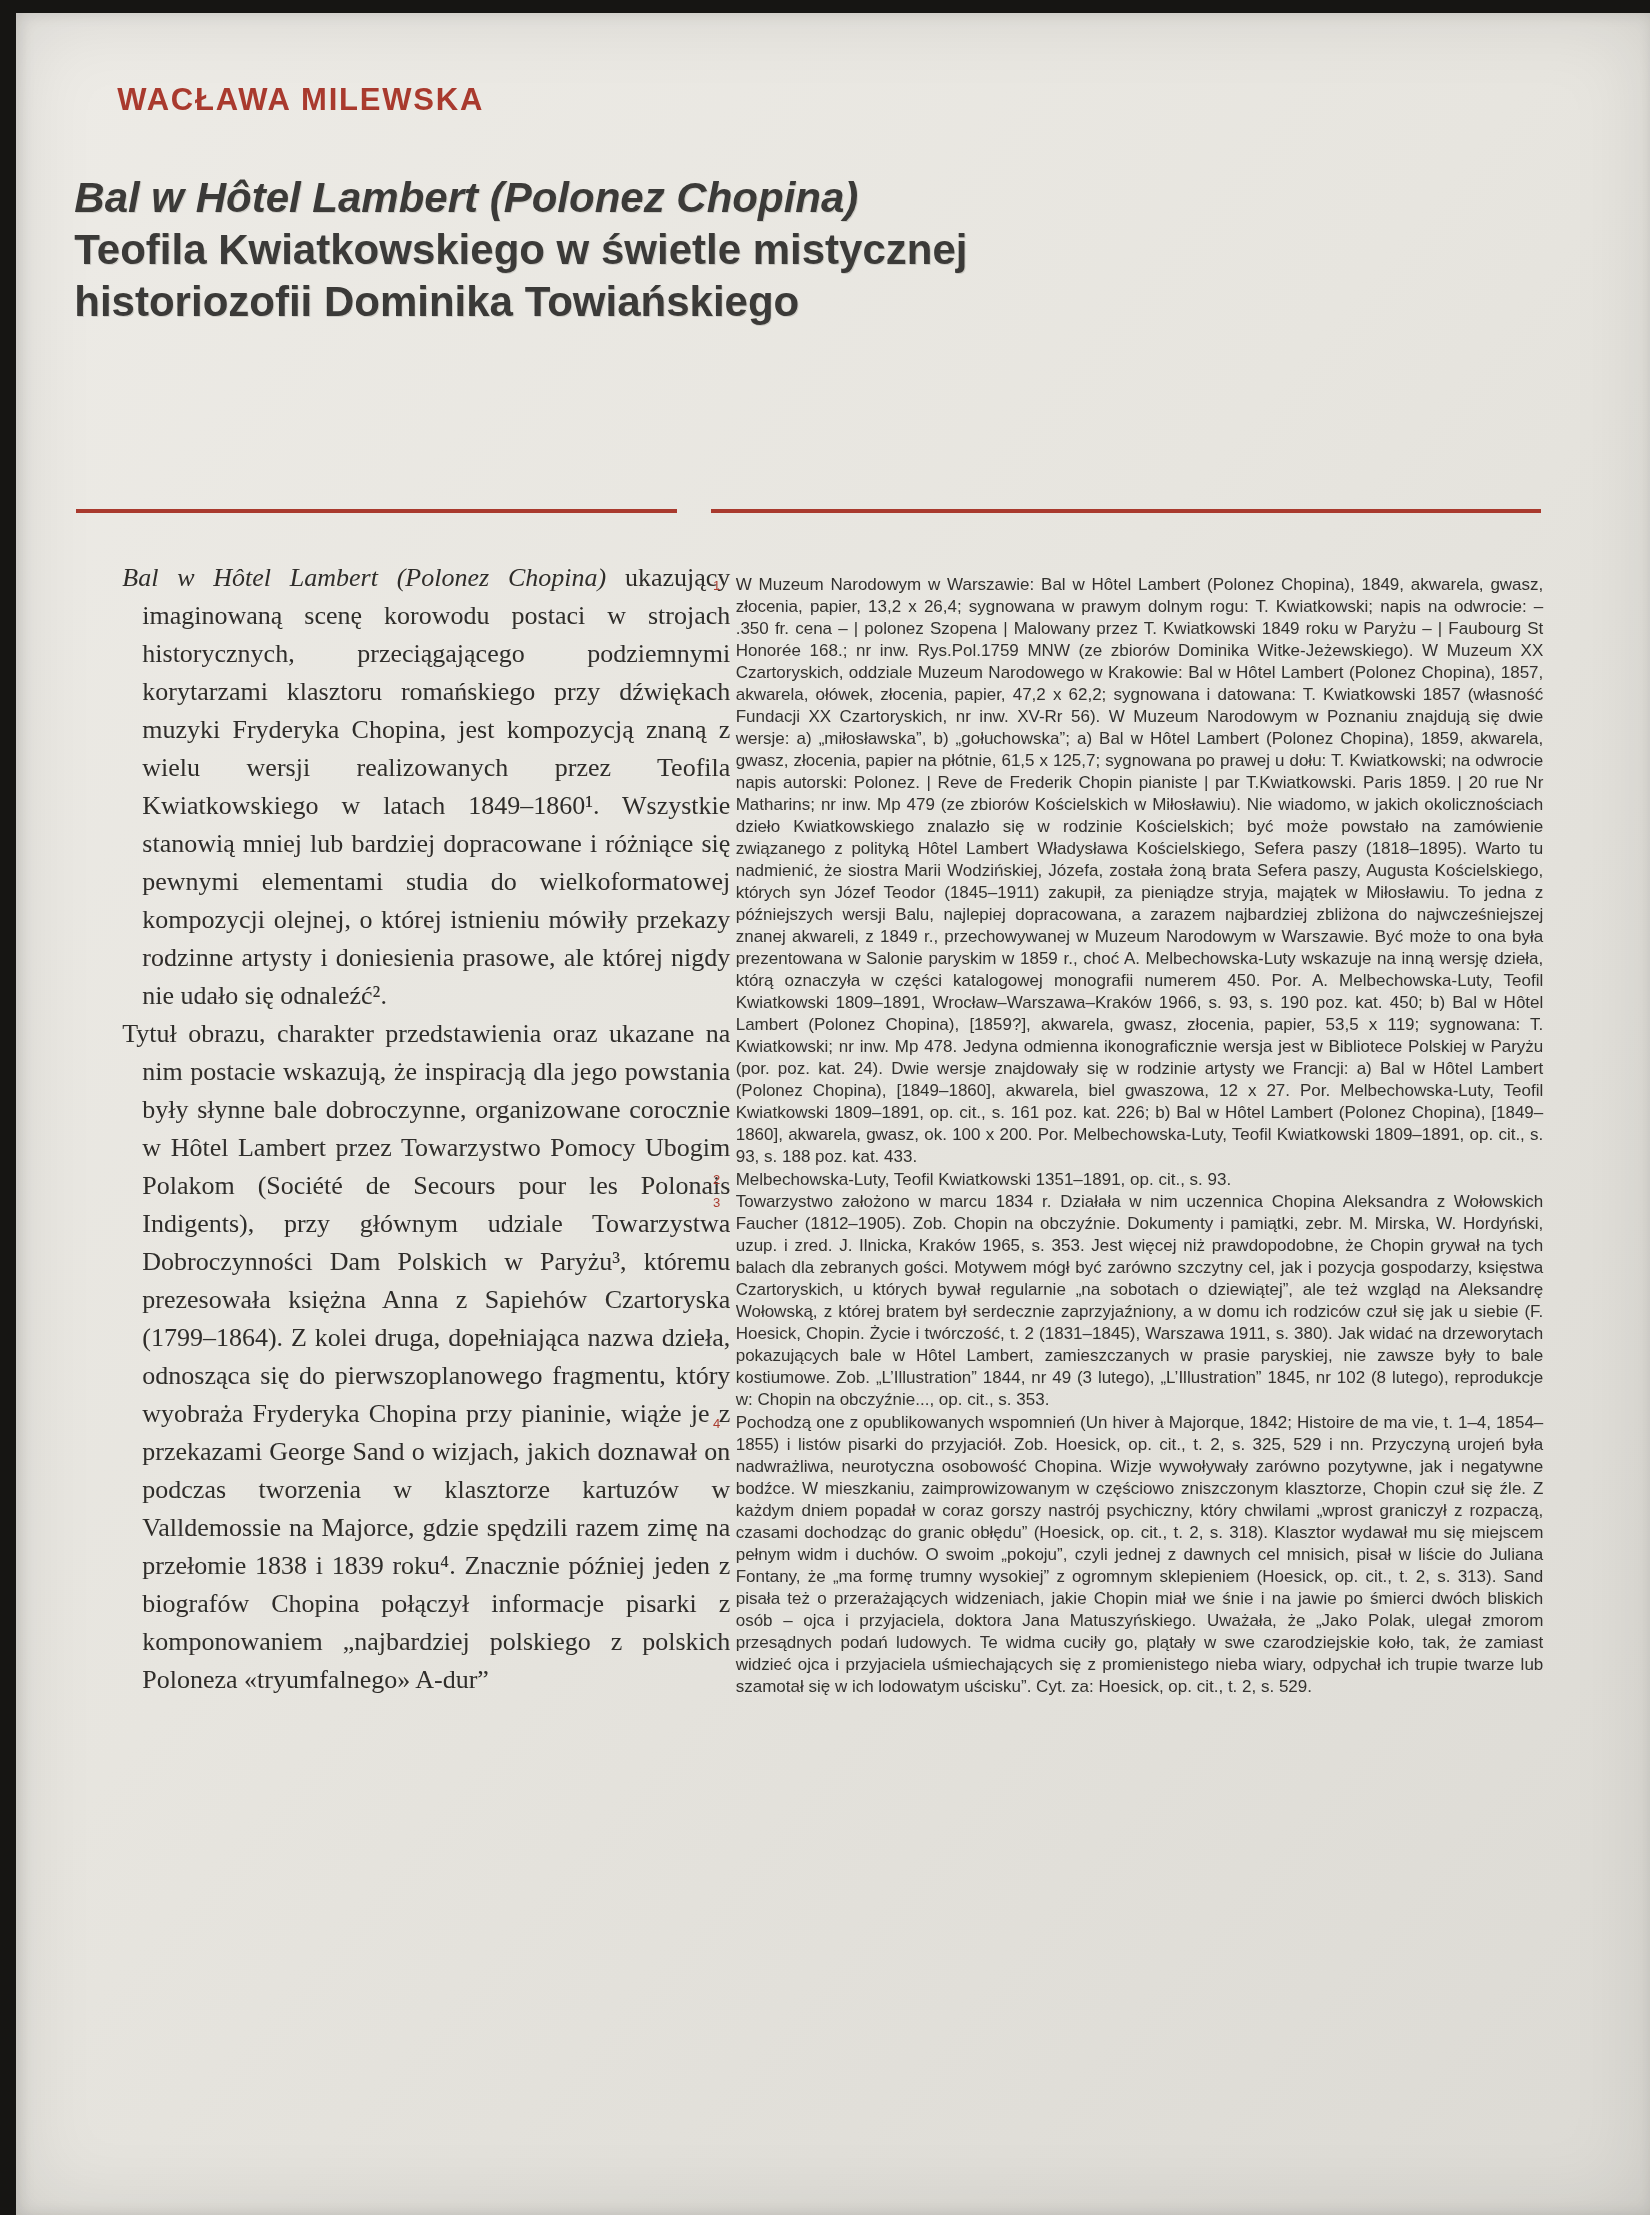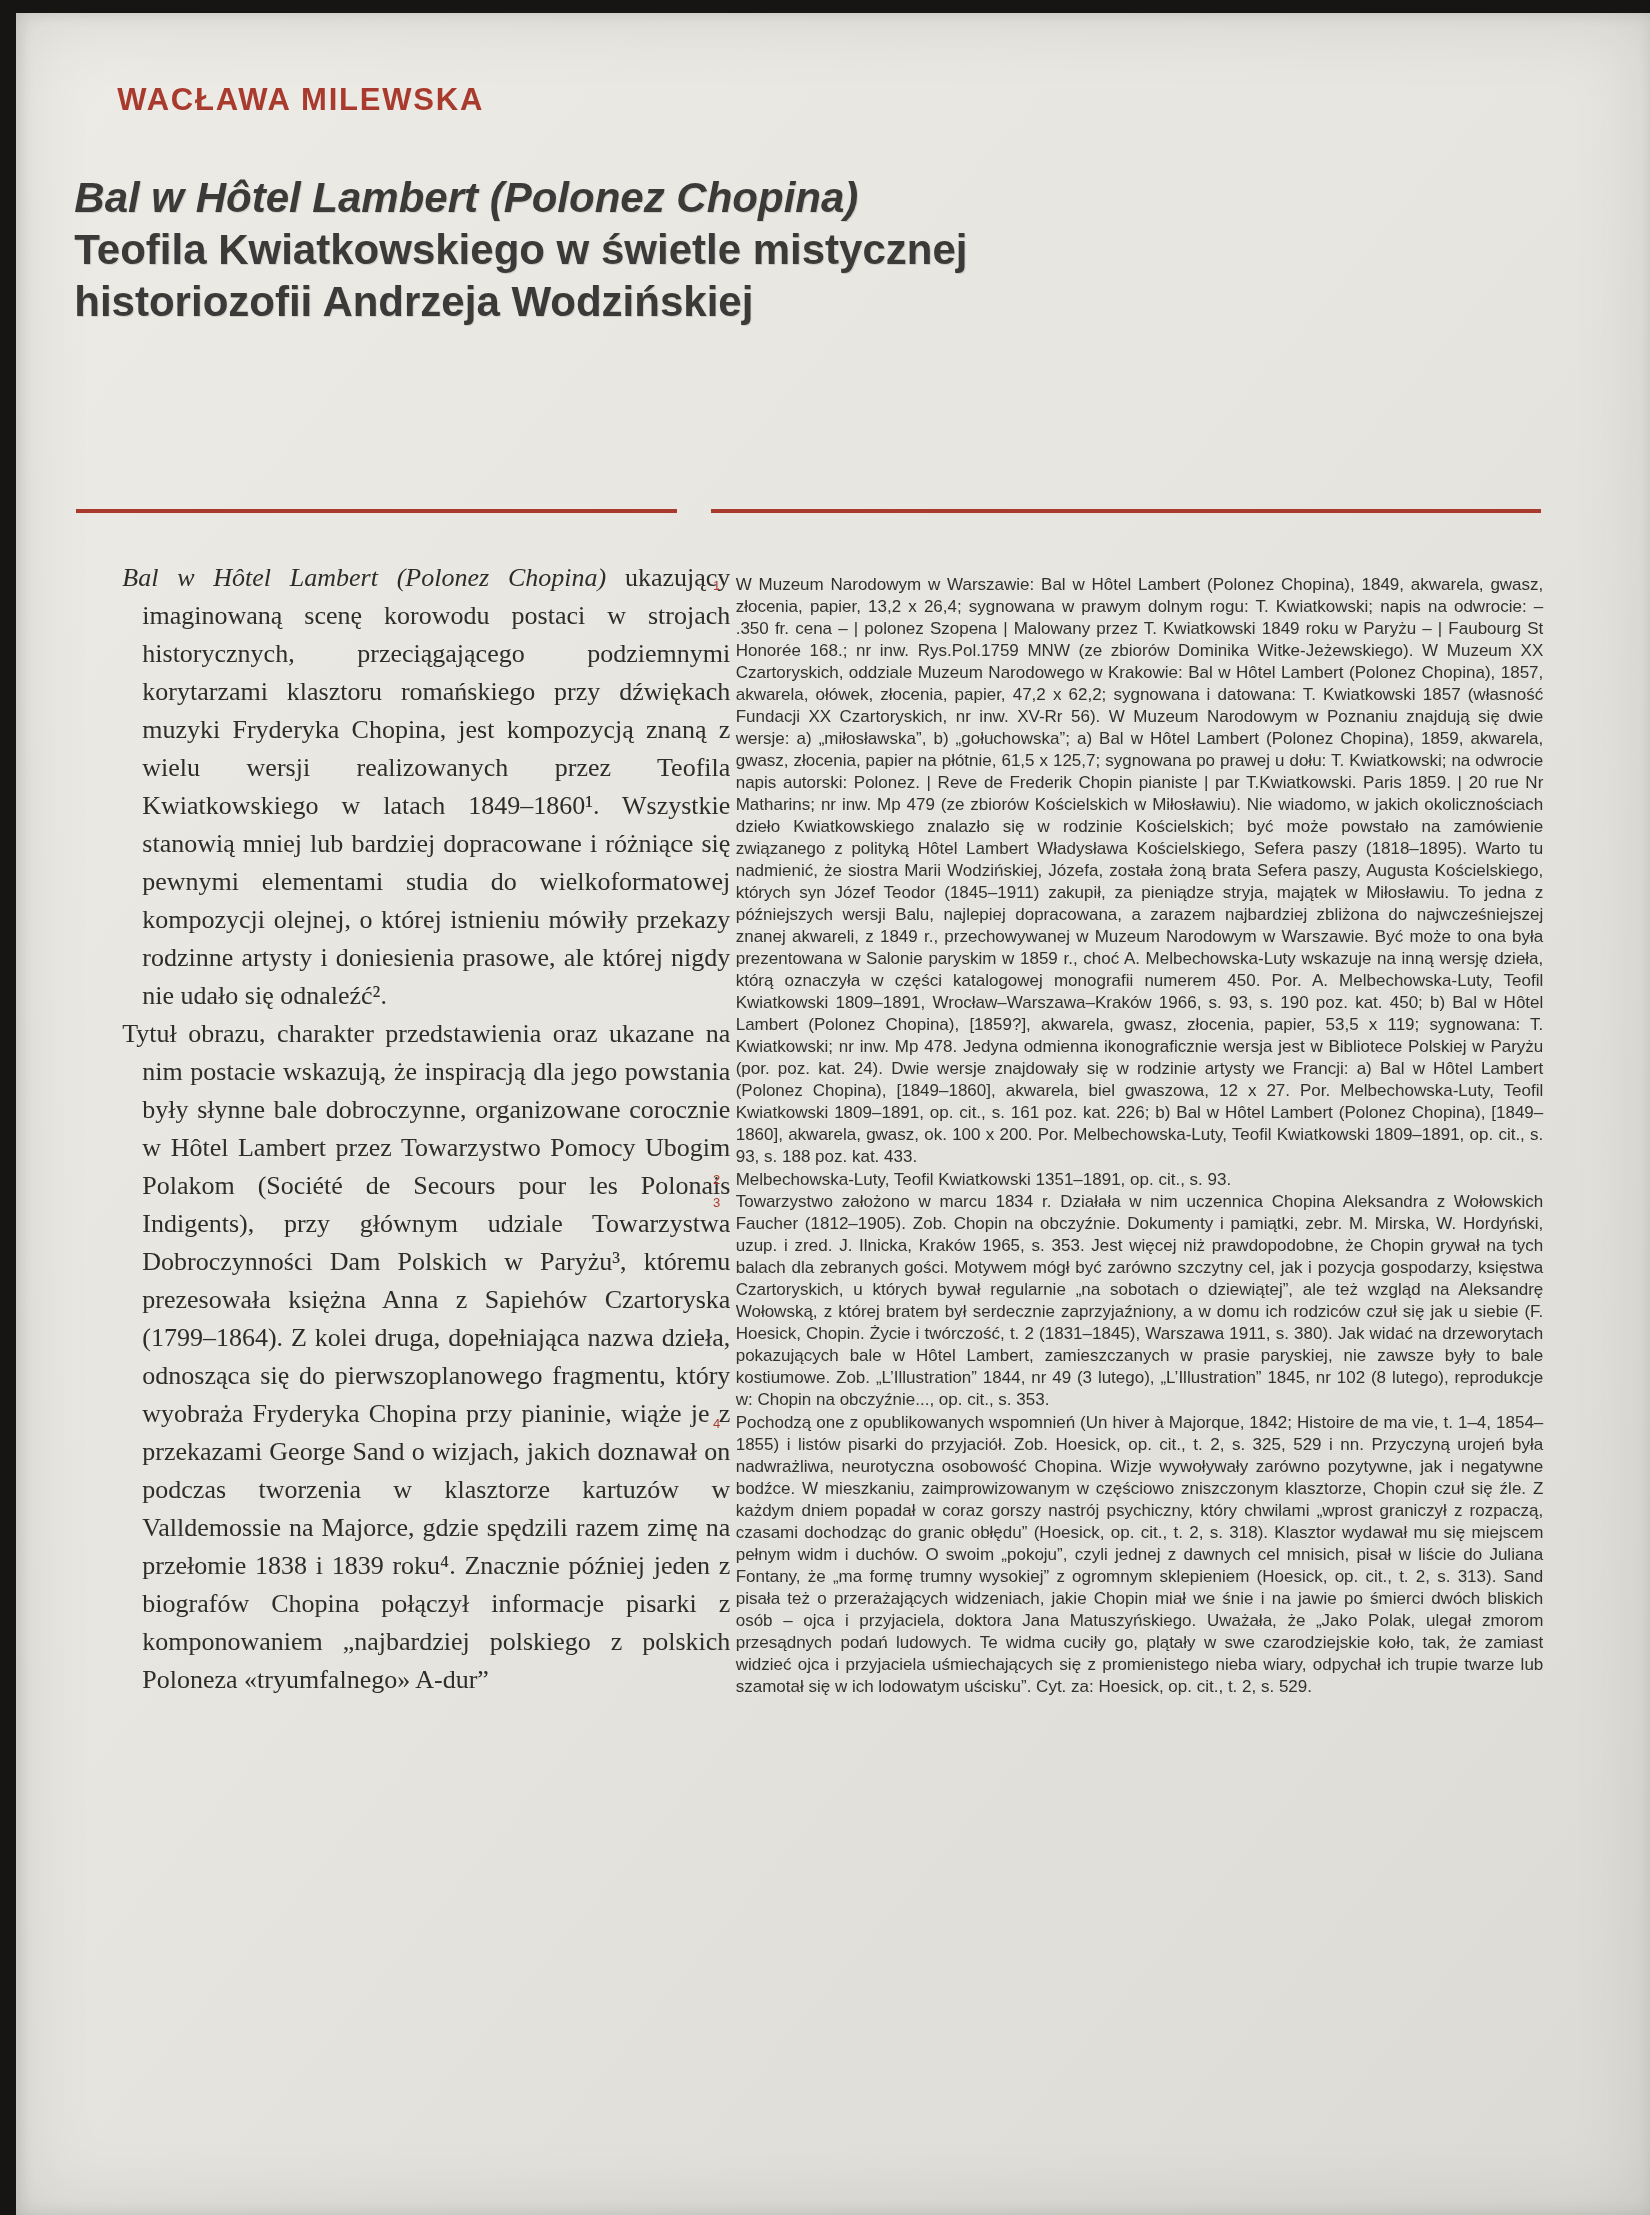--- a/index.html
+++ b/index.html
@@ -100,21 +100,21 @@
 </head>
 <body>
 
 <div class="page">
 
   <div class="author">WACŁAWA MILEWSKA</div>
 
   <h1 class="title">
     <span class="t1">Bal w Hôtel Lambert (Polonez Chopina)</span><br>
     <span class="t2">Teofila Kwiatkowskiego w świetle mistycznej</span><br>
-    <span class="t3">historiozofii Andrzeja Wodzińskiej</span>
+    <span class="t3">historiozofii Dominika Towiańskiego</span>
   </h1>
 
   <div class="rule rule-left"></div>
   <div class="rule rule-right"></div>
 
   <div class="col-main">
     <p><span class="lead-italic">Bal w Hôtel Lambert (Polonez Chopina)</span><span> ukazujący imaginowaną scenę korowodu postaci w strojach historycznych, przeciągającego podziemnymi korytarzami klasztoru romańskiego przy dźwiękach muzyki Fryderyka Chopina, jest kompozycją znaną z wielu wersji realizowanych przez Teofila Kwiatkowskiego w latach 1849–1860¹. Wszystkie stanowią mniej lub bardziej dopracowane i różniące się pewnymi elementami studia do wielkoformatowej kompozycji olejnej, o której istnieniu mówiły przekazy rodzinne artysty i doniesienia prasowe, ale której nigdy nie udało się odnaleźć².</span></p>
     <p>Tytuł obrazu, charakter przedstawienia oraz ukazane na nim postacie wskazują, że inspiracją dla jego powstania były słynne bale dobroczynne, organizowane corocznie w Hôtel Lambert przez Towarzystwo Pomocy Ubogim Polakom (Société de Secours pour les Polonais Indigents), przy głównym udziale Towarzystwa Dobroczynności Dam Polskich w Paryżu³, któremu prezesowała księżna Anna z Sapiehów Czartoryska (1799–1864). Z kolei druga, dopełniająca nazwa dzieła, odnosząca się do pierwszoplanowego fragmentu, który wyobraża Fryderyka Chopina przy pianinie, wiąże je z przekazami George Sand o wizjach, jakich doznawał on podczas tworzenia w klasztorze kartuzów w Valldemossie na Majorce, gdzie spędzili razem zimę na przełomie 1838 i 1839 roku⁴. Znacznie później jeden z biografów Chopina połączył informacje pisarki z komponowaniem „najbardziej polskiego z polskich Poloneza «tryumfalnego» A-dur”</p>
   </div>
 

